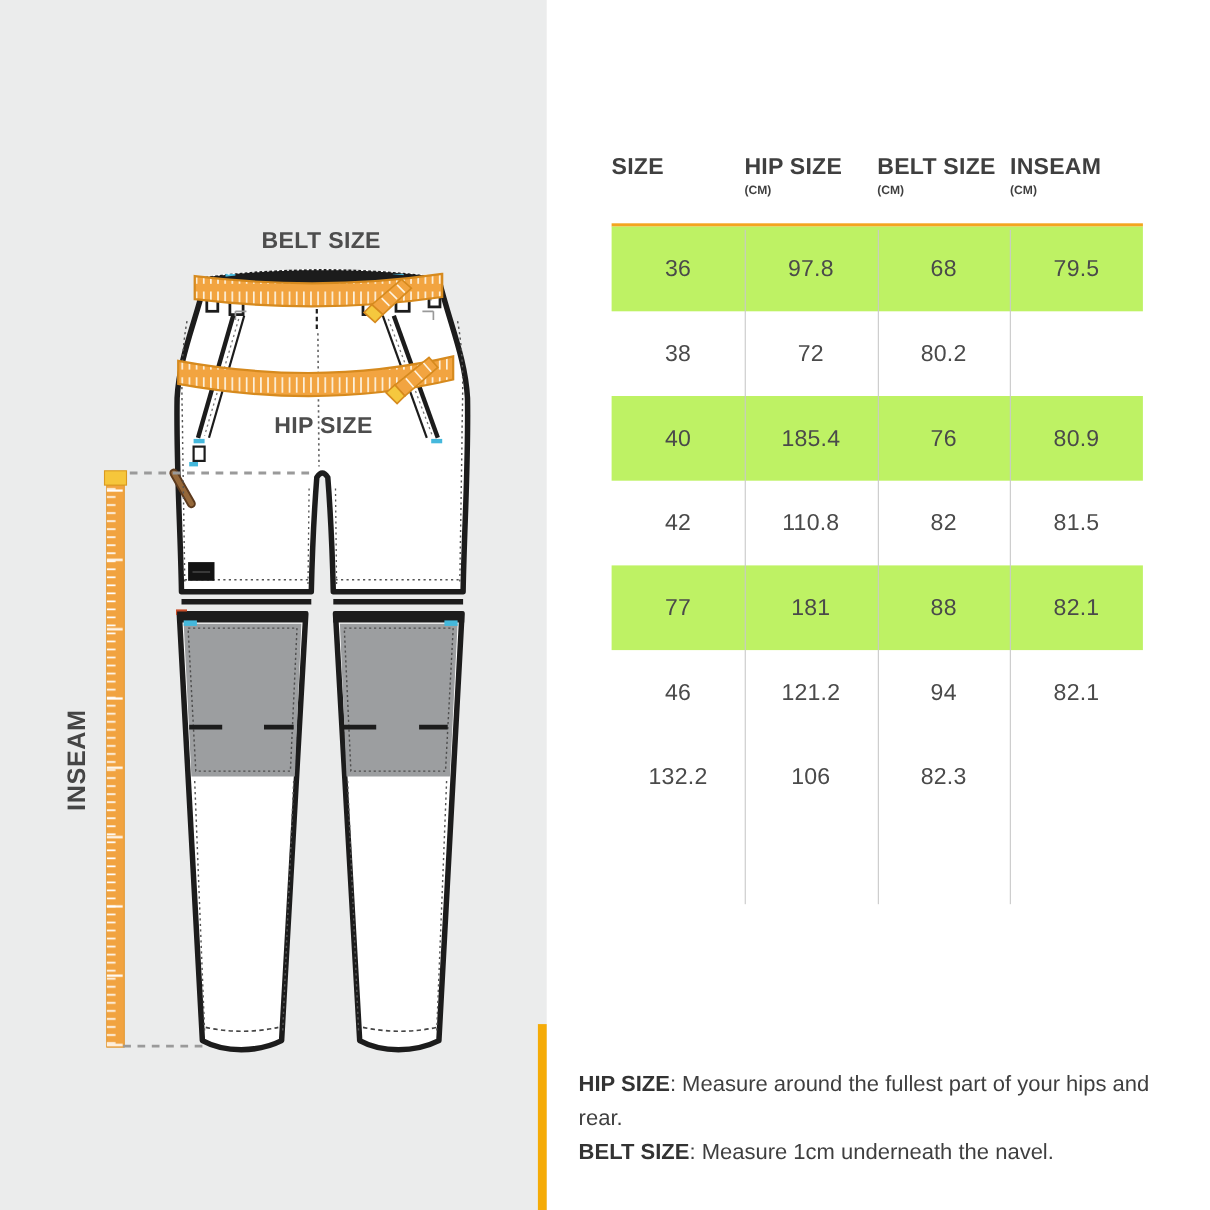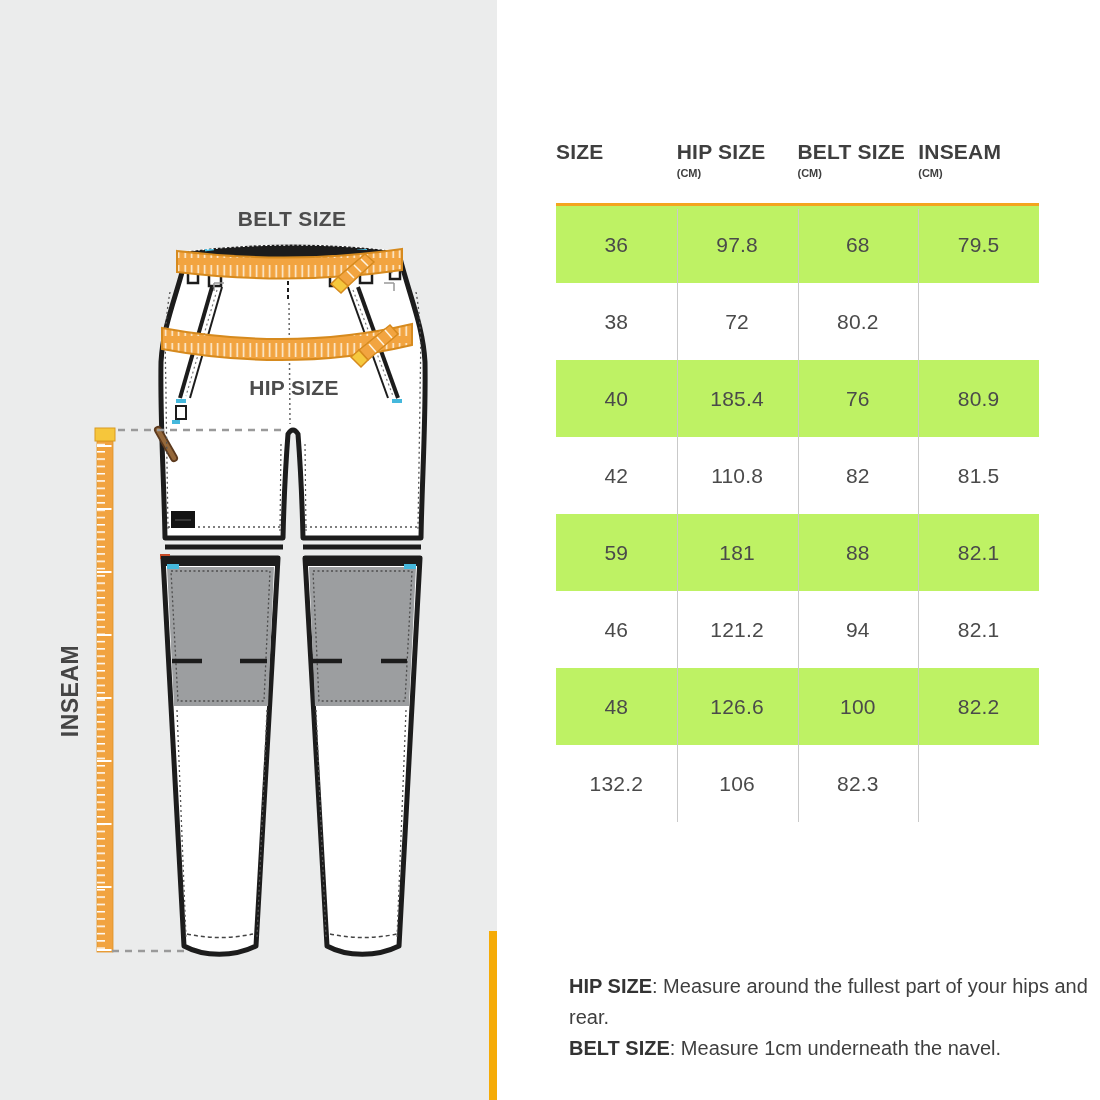--- a/index.html
+++ b/index.html
@@ -33,21 +33,21 @@
   .hrule{height:3px;background:#f3a51f;}
   .tbody{position:relative;}
   .trow{display:grid;grid-template-columns:repeat(4,1fr);height:77px;}
   .trow.alt{background:#bef264;}
   .td{display:flex;align-items:center;justify-content:center;
       font-size:21px;color:#4a4a4a;letter-spacing:.2px;}
   .sep{position:absolute;width:1px;background:#c9c9c9;top:3px;height:613px;}
   .sep1{left:121px;} .sep2{left:242px;} .sep3{left:362px;}
 
   
-  .notes{position:absolute;left:569px;top:971px;width:530px;font-size:20px;line-height:31px;color:#3f3f3f;}
+  .notes{position:absolute;left:526px;top:971px;width:530px;font-size:20px;line-height:31px;color:#3f3f3f;}
   .notes b{color:#333333;font-weight:700;}
 </style>
 </head>
 <body>
 
 <div class="panel-left"></div>
 
 <svg class="diagram-svg" viewBox="0 0 500 1100">
   <defs>
     <pattern id="tapeB" width="6.5" height="21" patternUnits="userSpaceOnUse" patternTransform="translate(0,251)">
@@ -220,37 +220,31 @@
       <div class="td">76</div>
       <div class="td">80.9</div>
     </div>
     <div class="trow">
       <div class="td">42</div>
       <div class="td">110.8</div>
       <div class="td">82</div>
       <div class="td">81.5</div>
     </div>
     <div class="trow alt">
-      <div class="td">59</div>
+      <div class="td">77</div>
       <div class="td">181</div>
       <div class="td">88</div>
       <div class="td">82.1</div>
     </div>
     <div class="trow">
       <div class="td">46</div>
       <div class="td">121.2</div>
       <div class="td">94</div>
       <div class="td">82.1</div>
     </div>
-    <div class="trow alt">
-      <div class="td">48</div>
-      <div class="td">126.6</div>
-      <div class="td">100</div>
-      <div class="td">82.2</div>
-    </div>
     <div class="trow">
       <div class="td">132.2</div>
       <div class="td">106</div>
       <div class="td">82.3</div>
     </div>
   </div>
 </div>
 
 <div class="notes">
   <div><b>HIP SIZE</b><span>: Measure around the fullest part of your hips and rear.</span></div>

